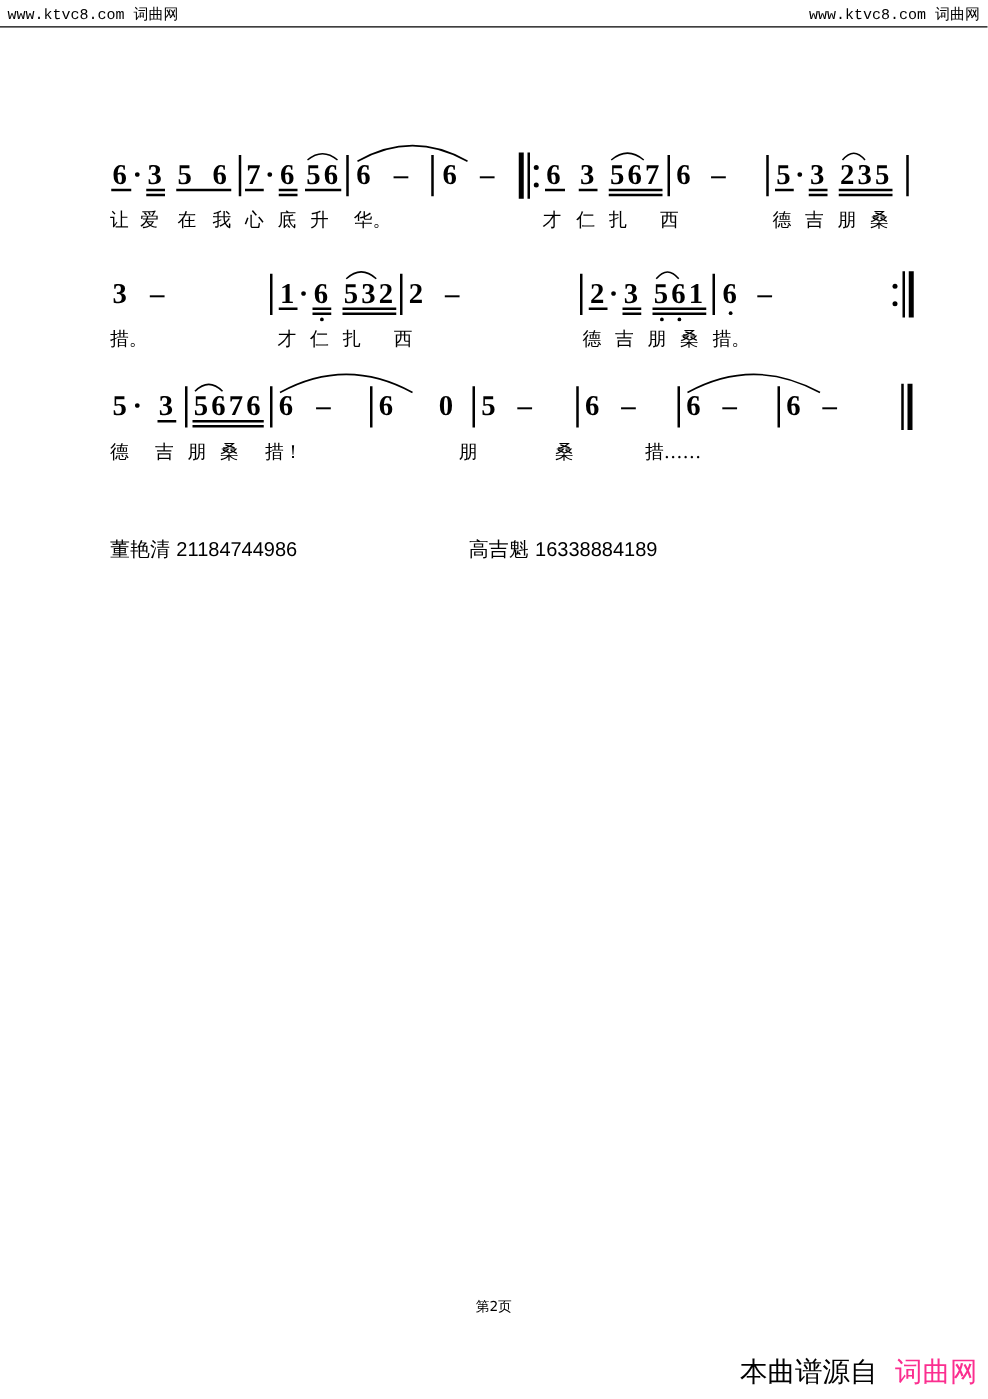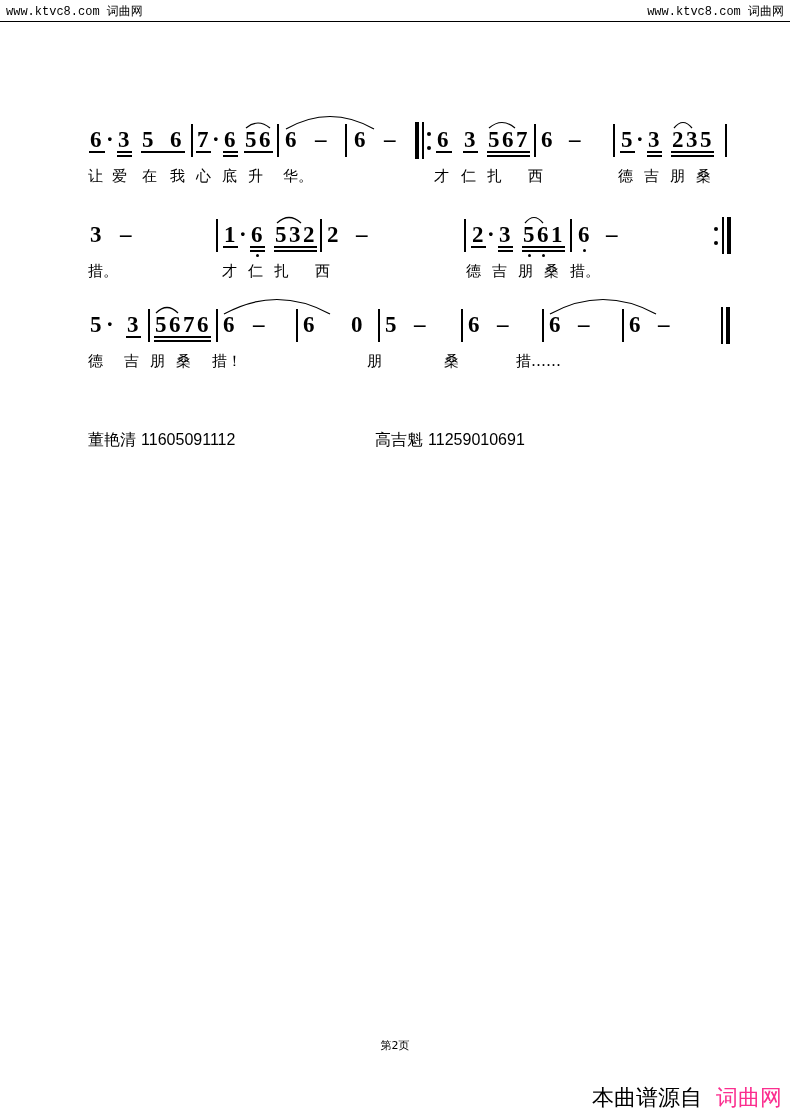--- a/index.html
+++ b/index.html
@@ -353,18 +353,18 @@
     <span class="ly" style="left:150px;top:58px;">朋</span>
     <span class="ly" style="left:176px;top:58px;">桑</span>
     <span class="ly" style="left:212px;top:58px;">措！</span>
     <span class="ly" style="left:367px;top:58px;">朋</span>
     <span class="ly" style="left:444px;top:58px;">桑</span>
     <span class="ly" style="left:516px;top:58px;">措……</span>
   </div>
 
 </div>
 
-<div class="credits" style="left:88px;top:430px;"><span>董艳清</span> <span class="num">11605091112</span></div>
-<div class="credits" style="left:375px;top:430px;"><span>高吉魁</span> <span class="num">11259010691</span></div>
+<div class="credits" style="left:88px;top:430px;"><span>董艳清</span> <span class="num">21184744986</span></div>
+<div class="credits" style="left:375px;top:430px;"><span>高吉魁</span> <span class="num">16338884189</span></div>
 
 <div class="pagenum">第2页</div>
 
 <div class="srcline"><span>本曲谱源自</span><span class="brand">词曲网</span></div>
 
 </body></html>

